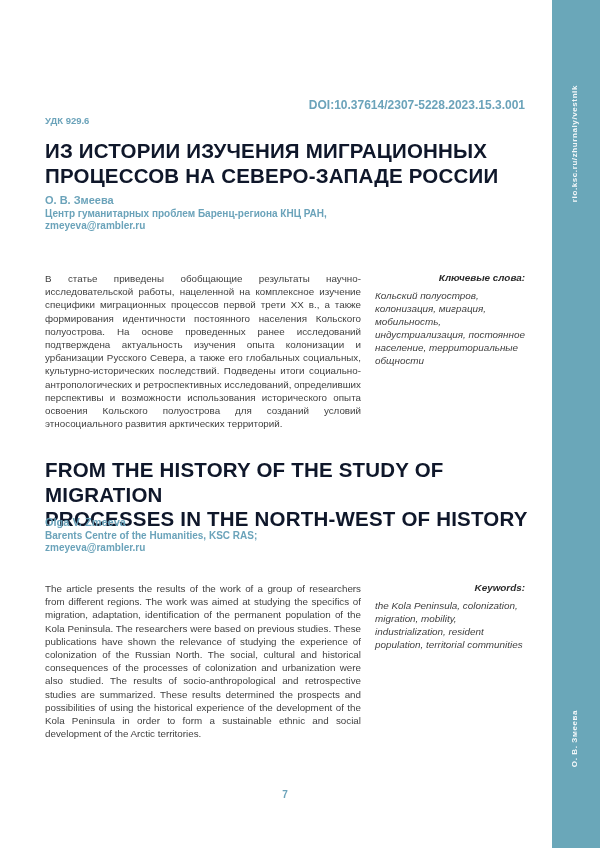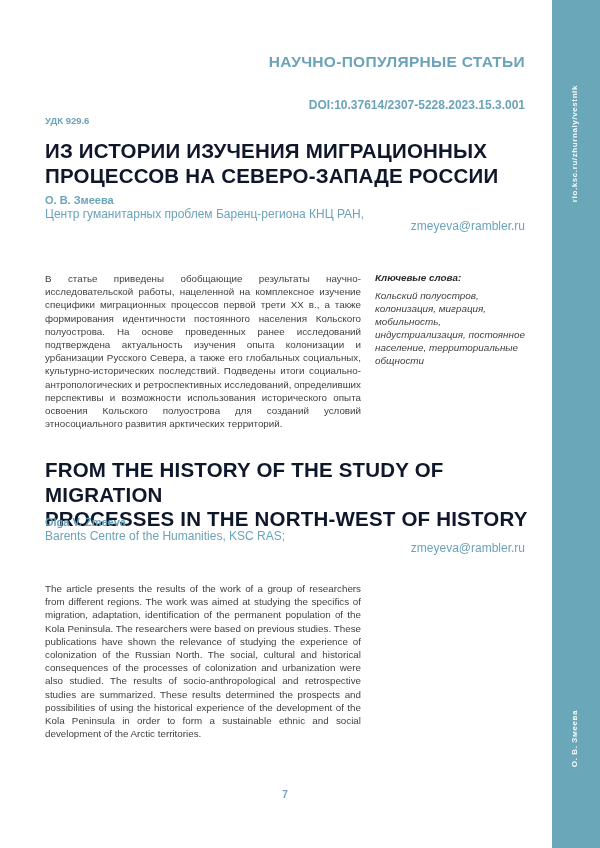--- a/index.html
+++ b/index.html
@@ -75,25 +75,26 @@
   .author-block { position: absolute; left: 45px; width: 480px; }
   .author-block-ru { top: 194px; }
   .author-block-en { top: 516px; }
   .author-name {
     font-size: 11px;
     font-weight: bold;
     color: #6ba3ba;
     margin-bottom: 2px;
   }
   .affil-line {
-    font-size: 12px;
+    font-size: 10px;
     line-height: 12.3px;
     color: #6ba3ba;
+    font-weight: bold;
   }
-  .email-line { display: block; text-decoration: none; text-align: right; }
+  .email-line { display: block; text-decoration: none; }
 
   .columns {
     position: absolute;
     left: 45px; width: 480px;
     display: flex;
     gap: 14px;
     margin-top: 13px;
   }
   .columns-ru { top: 259px; }
   .columns-en { top: 569px; }
@@ -105,20 +106,21 @@
     text-align: justify;
     color: #3f3f3f;
   }
   .keywords-col { flex: 1 1 auto; }
   .keywords-label {
     font-size: 9.9px;
     font-weight: bold;
     font-style: italic;
     color: #2b2b2b;
     margin-bottom: 6px;
+    text-align: right;
   }
   .keywords-text {
     font-size: 9.9px;
     font-style: italic;
     line-height: 13px;
     color: #3f3f3f;
   }
 
   .page-number {
     position: absolute;
@@ -132,21 +134,20 @@
 </head>
 <body>
 
 <div class="page">
 
   <div class="strip">
     <div class="v-text v-url">rio.ksc.ru/zhurnaly/vestnik</div>
     <div class="v-text v-author">О. В. Змеева</div>
   </div>
 
-  <div class="section-header">НАУЧНО-ПОПУЛЯРНЫЕ СТАТЬИ</div>
   <div class="doi">DOI:10.37614/2307-5228.2023.15.3.001</div>
   <div class="udk">УДК 929.6</div>
 
   <h1 class="title title-ru">
     <span>ИЗ ИСТОРИИ ИЗУЧЕНИЯ МИГРАЦИОННЫХ</span><br>
     <span>ПРОЦЕССОВ НА СЕВЕРО-ЗАПАДЕ РОССИИ</span>
   </h1>
   <div class="author-block author-block-ru">
     <div class="author-name">О. В. Змеева</div>
     <div class="affil-line">Центр гуманитарных проблем Баренц-региона КНЦ РАН,</div>
@@ -166,17 +167,21 @@
     <span>PROCESSES IN THE NORTH-WEST OF HISTORY</span>
   </h2>
   <div class="author-block author-block-en">
     <div class="author-name">Olga V. Zmeeva</div>
     <div class="affil-line">Barents Centre of the Humanities, KSC RAS;</div>
     <a href="#" class="affil-line email-line">zmeyeva@rambler.ru</a>
   </div>
 
   <div class="columns columns-en">
     <p class="abstract">The article presents the results of the work of a group of researchers from different regions. The work was aimed at studying the specifics of migration, adaptation, identification of the permanent population of the Kola Peninsula. The researchers were based on previous studies. These publications have shown the relevance of studying the experience of colonization of the Russian North. The social, cultural and historical consequences of the processes of colonization and urbanization were also studied. The results of socio-anthropological and retrospective studies are summarized. These results determined the prospects and possibilities of using the historical experience of the development of the Kola Peninsula in order to form a sustainable ethnic and social development of the Arctic territories.</p>
+    <div class="keywords-col">
+      <div class="keywords-label">Keywords:</div>
+      <div class="keywords-text">the Kola Peninsula, colonization, migration, mobility, industrialization, resident population, territorial communities</div>
+    </div>
   </div>
 
   <div class="page-number">7</div>
 
 </div>
 
 </body></html>

